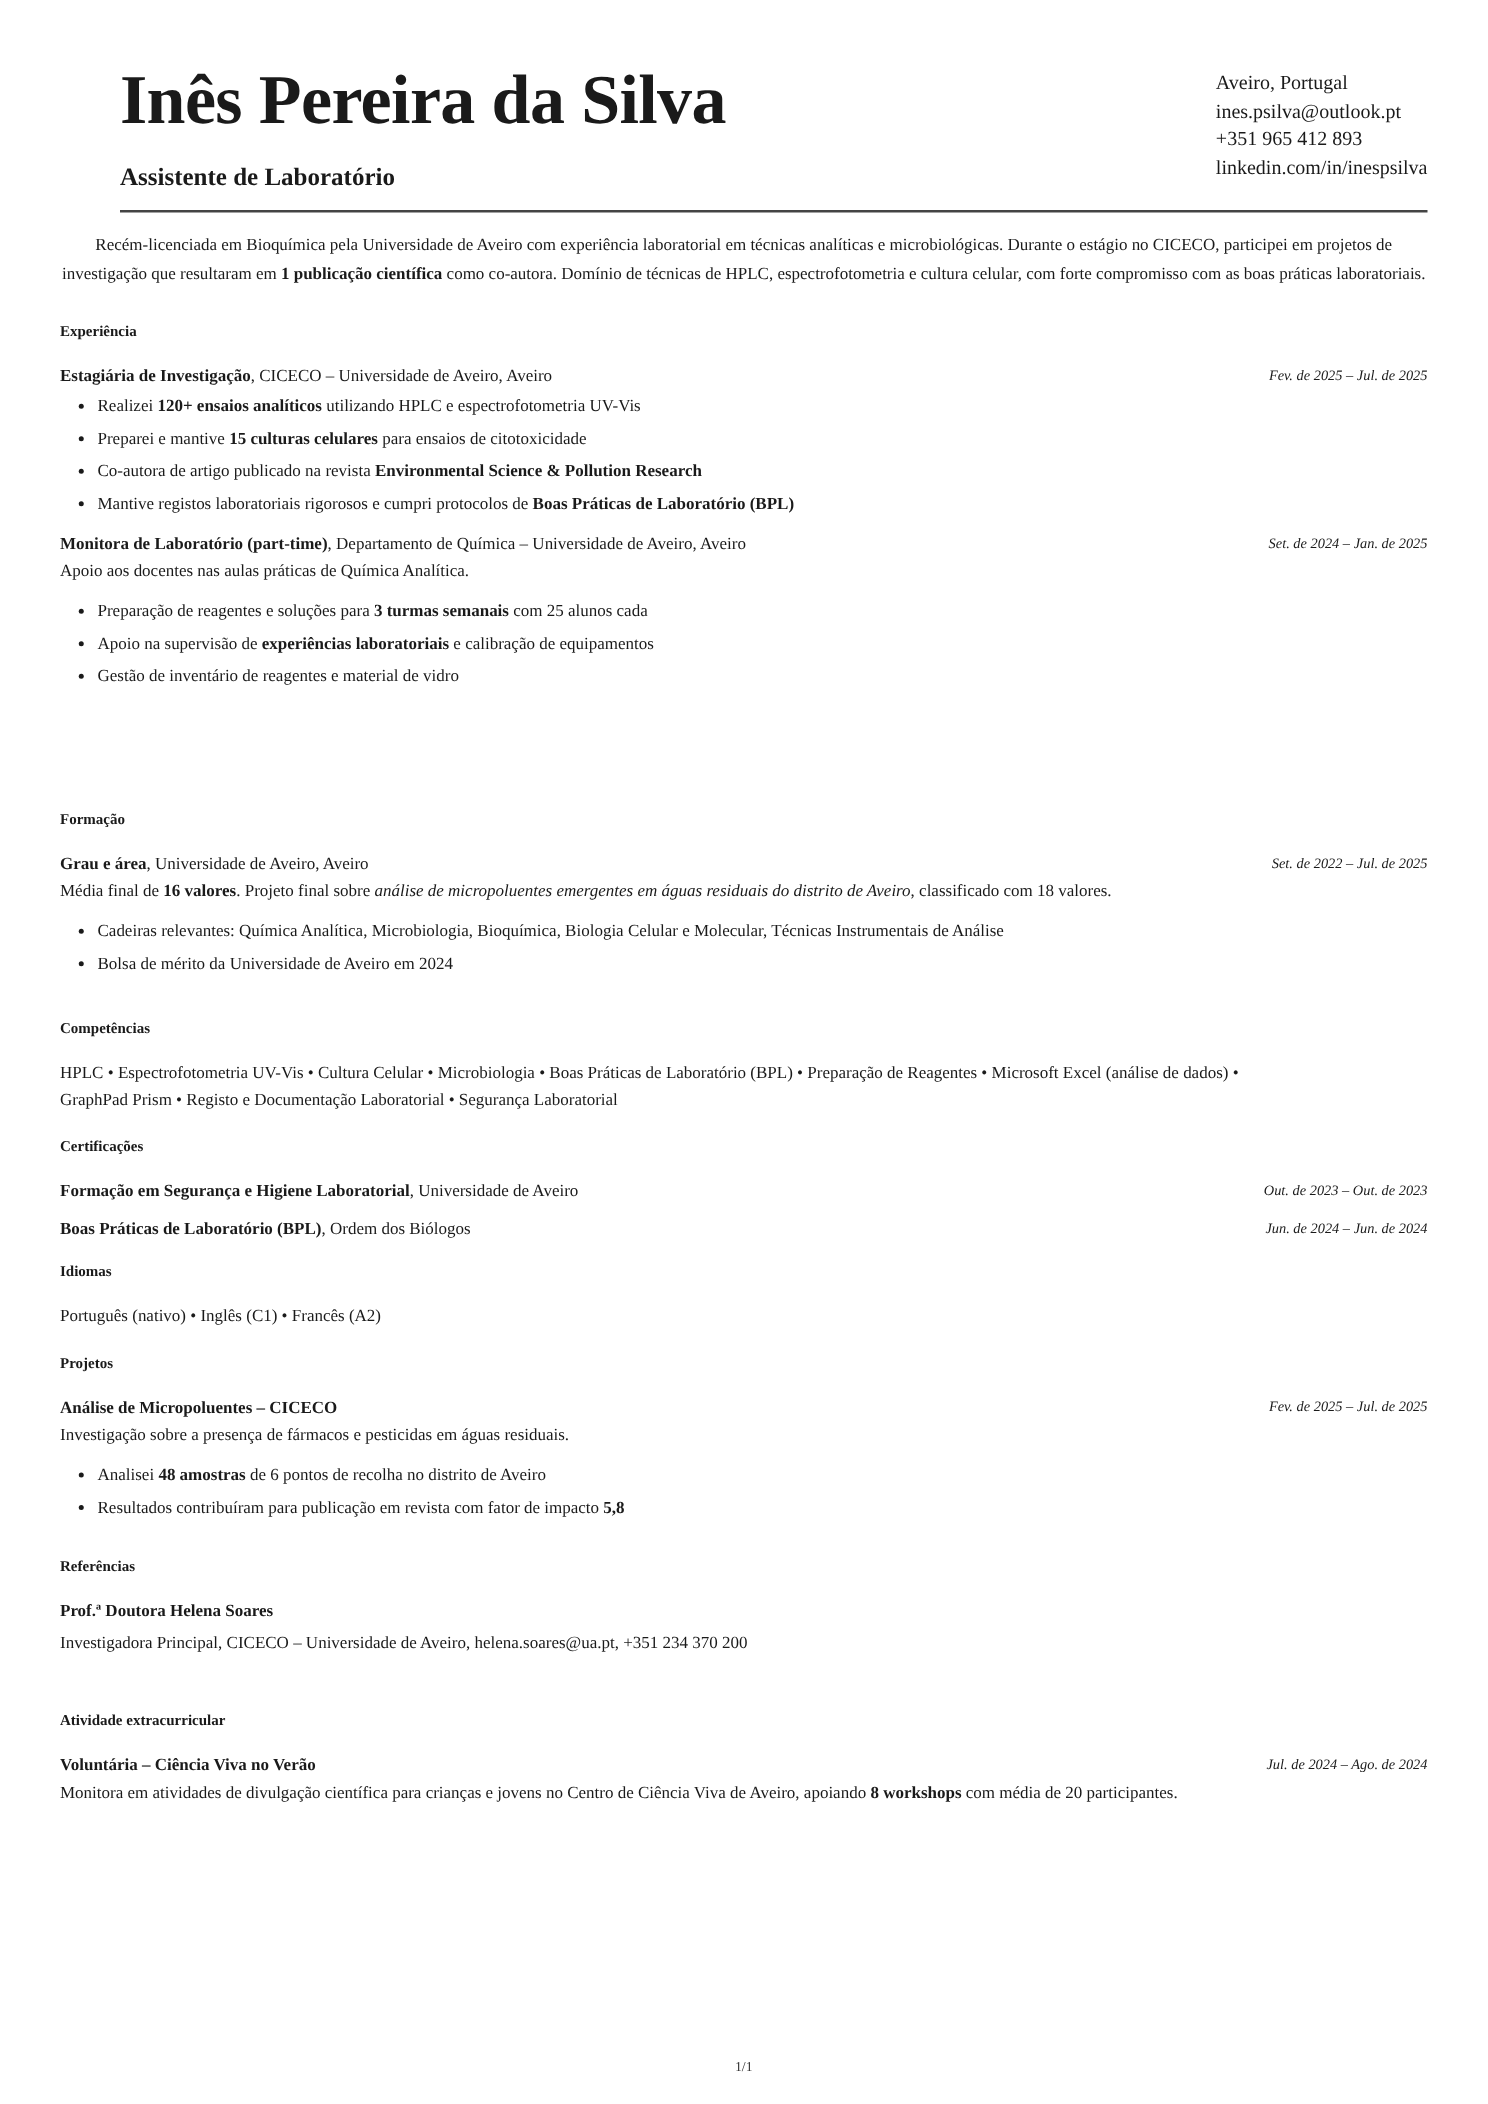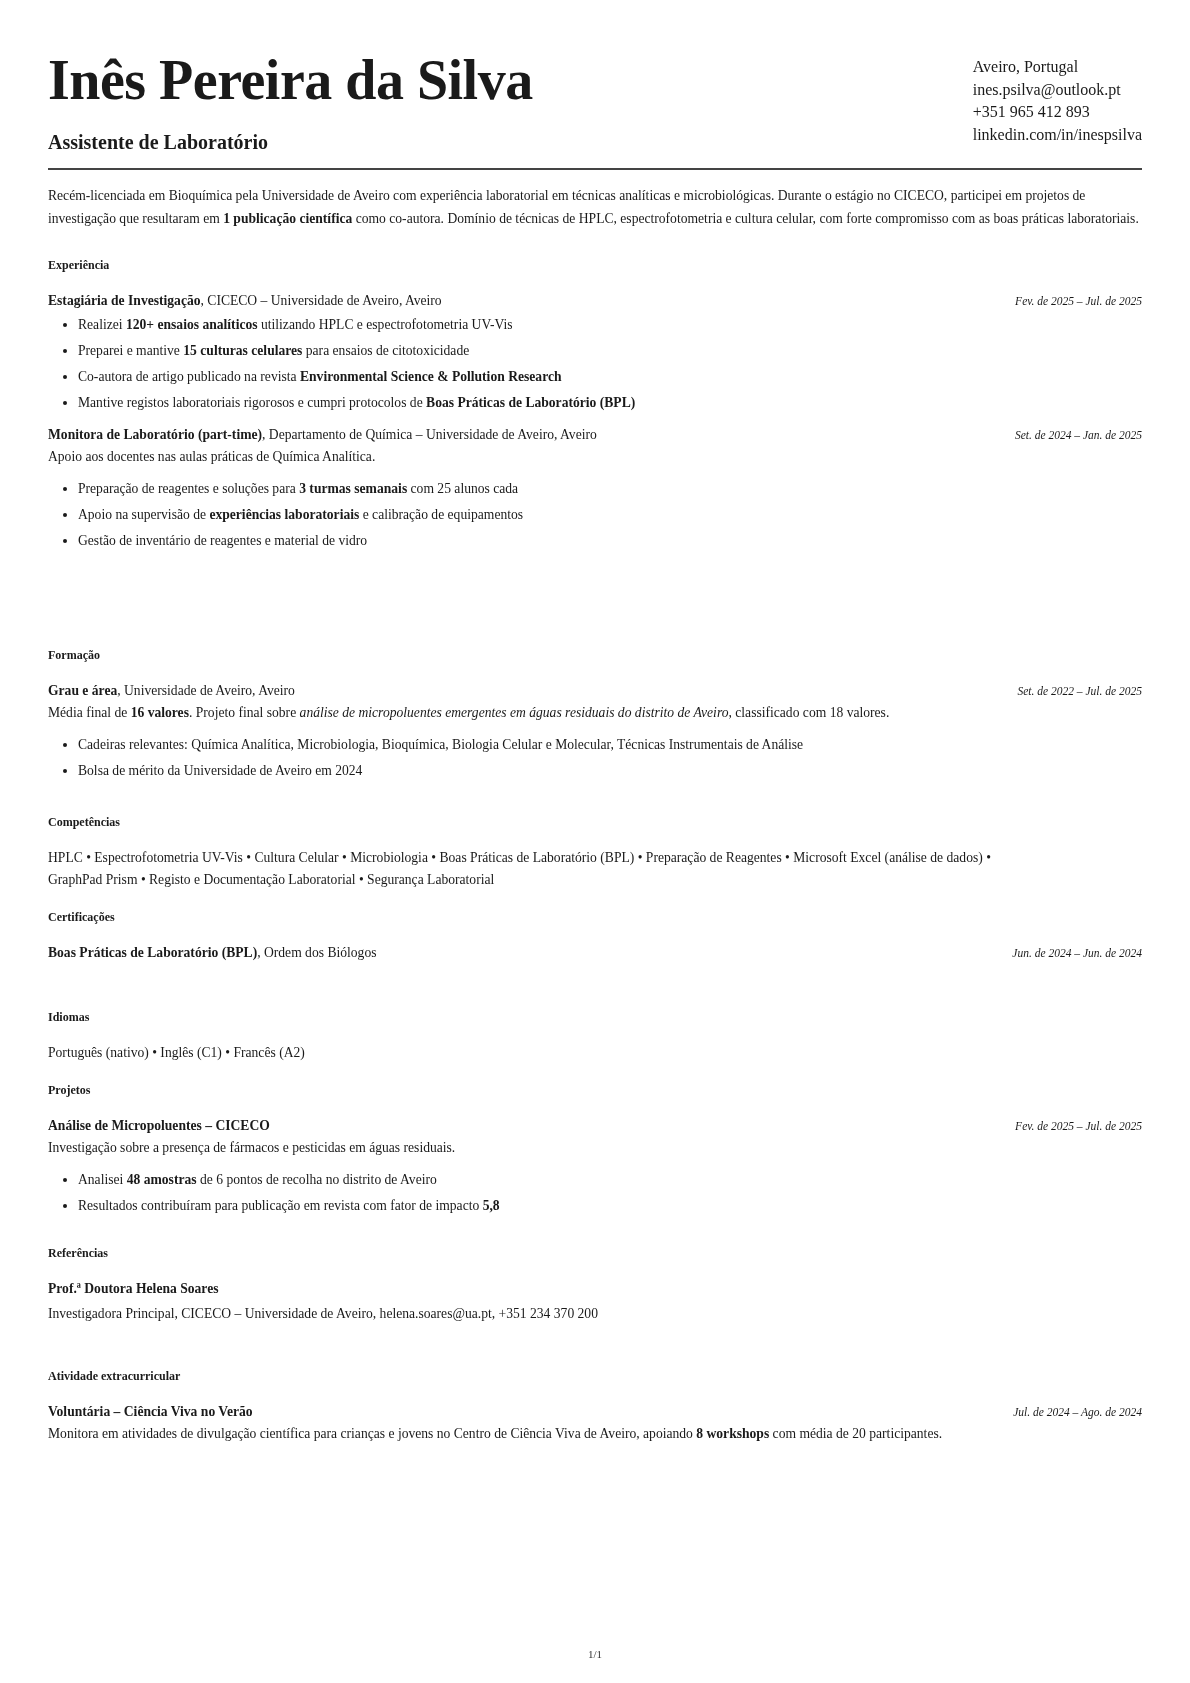--- a/index.html
+++ b/index.html
@@ -2,38 +2,38 @@
 <html><head>
   <meta charset="utf-8">
   <style>
     html, body { margin: 0; padding: 0; background: #ffffff; }
     body {
       width: 1190px; height: 1683px; position: relative; overflow: hidden;
       font-family: "Liberation Serif", "DejaVu Serif", serif;
       color: #1a1a1a;
     }
     .page { position: absolute; left: 48px; right: 48px; top: 0; }
-    .header { position: relative; height: 216px; }
+    .header { position: relative; height: 216px; margin-left: 48px; }
     .name {
       position: absolute; left: 0; top: 52px;
       font-size: 56px; font-weight: bold; letter-spacing: -0.5px; line-height: 1;
       color: #1a1a1a;
     }
     .headline {
       position: absolute; left: 0; top: 131px;
       font-size: 20px; font-weight: bold;
     }
     .contact {
       position: absolute; right: 0; top: 56px; 
       font-size: 16px; line-height: 22.5px;
     }
     .rule { position: absolute; left: 0; right: 0; top: 168px; border-top: 2px solid #444; }
     .summary {
       position: absolute; left: 0; right: 0; top: 185px;
-      font-size: 13.6px; line-height: 22.5px;
+      font-size: 13.6px; line-height: 22.5px; text-align: center;
     }
     .section { position: absolute; left: 0; right: 0; }
     .sec-title { font-size: 12px; font-weight: bold; margin: 0 0 12px 0; height: 20px; }
     .entry-head { position: relative; font-size: 13.6px; line-height: 22px; height: 22px; }
     .entry-date {
       position: absolute; right: 0; top: 0; font-style: italic; font-size: 11.5px;
     }
     .entry-desc { font-size: 13.6px; line-height: 22px; margin-bottom: 8px; }
     ul { margin: 0; padding: 0 0 0 30px; }
     li { font-size: 13.6px; line-height: 26px; list-style: disc; }
@@ -114,20 +114,24 @@
 
   <div class="section" style="top:815px;">
     <div class="sec-title">Competências</div>
     <div class="line">HPLC • Espectrofotometria UV-Vis • Cultura Celular • Microbiologia • Boas Práticas de Laboratório (BPL) • Preparação de Reagentes • Microsoft Excel (análise de dados) •</div>
     <div class="line">GraphPad Prism • Registo e Documentação Laboratorial • Segurança Laboratorial</div>
   </div>
 
   <div class="section" style="top:910px;">
     <div class="sec-title">Certificações</div>
     <div class="cert-row">
+      <span class="b">Formação em Segurança e Higiene Laboratorial</span><span>, Universidade de Aveiro</span>
+      <span class="entry-date">Out. de 2023 – Out. de 2023</span>
+    </div>
+    <div class="cert-row">
       <span class="b">Boas Práticas de Laboratório (BPL)</span><span>, Ordem dos Biólogos</span>
       <span class="entry-date">Jun. de 2024 – Jun. de 2024</span>
     </div>
   </div>
 
   <div class="section" style="top:1010px;">
     <div class="sec-title">Idiomas</div>
     <div class="line">Português (nativo) • Inglês (C1) • Francês (A2)</div>
   </div>
 

